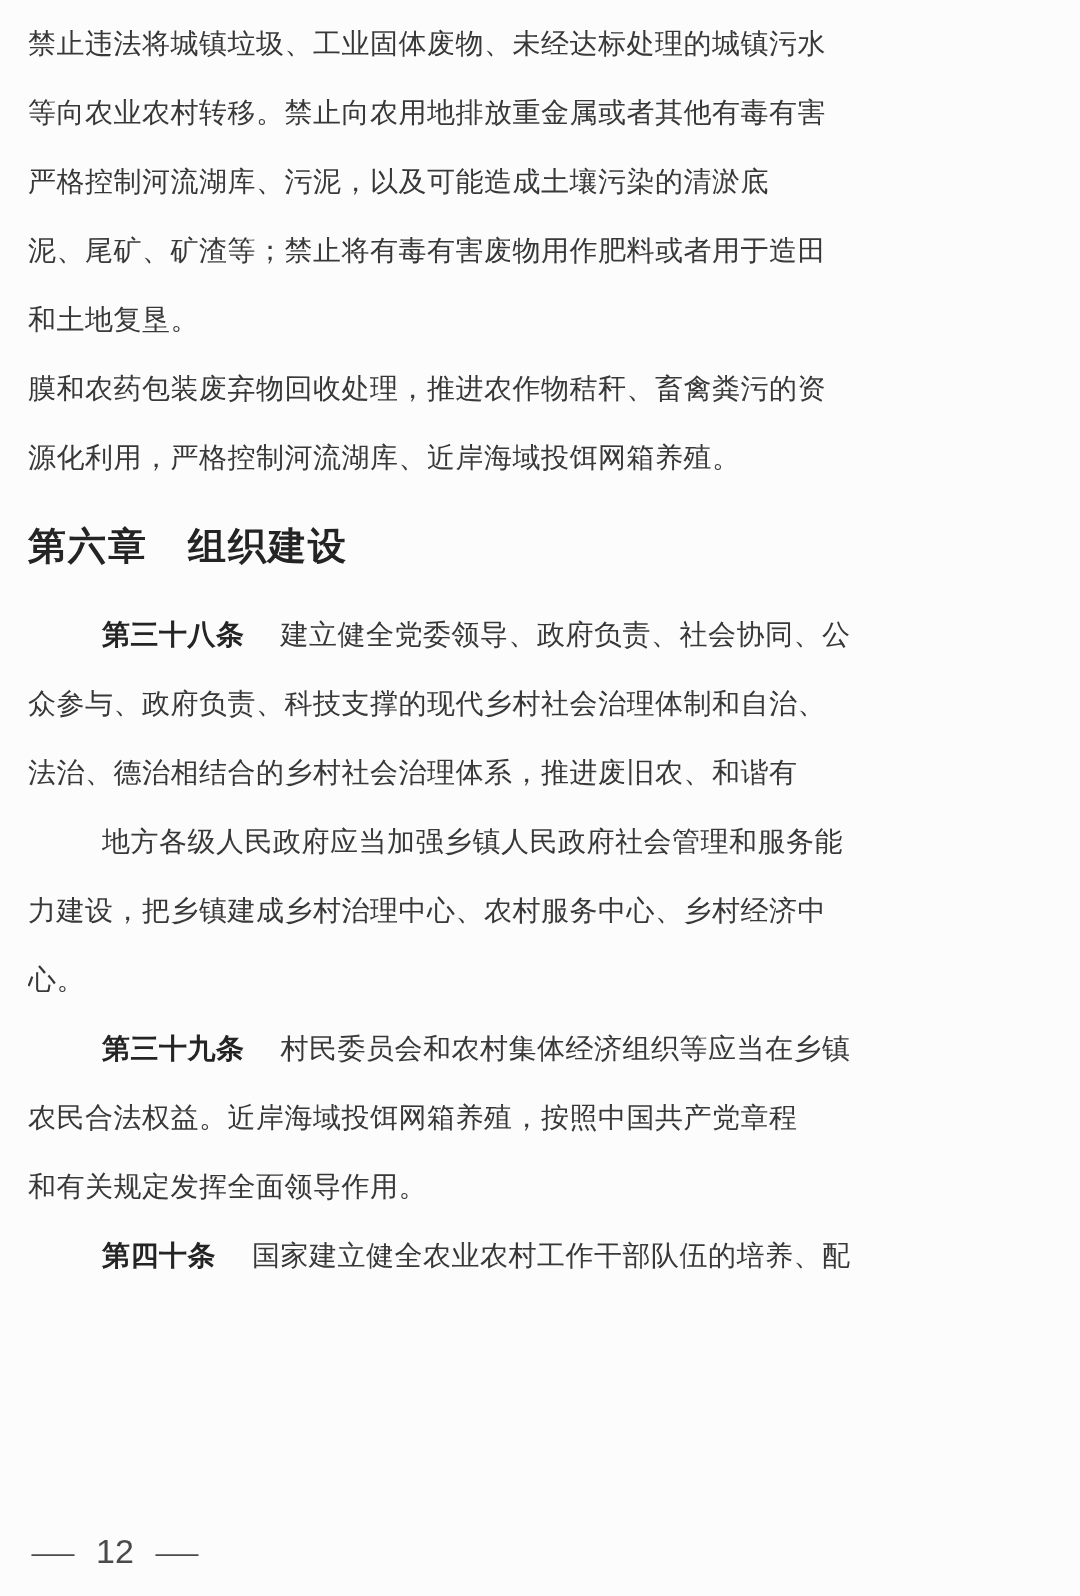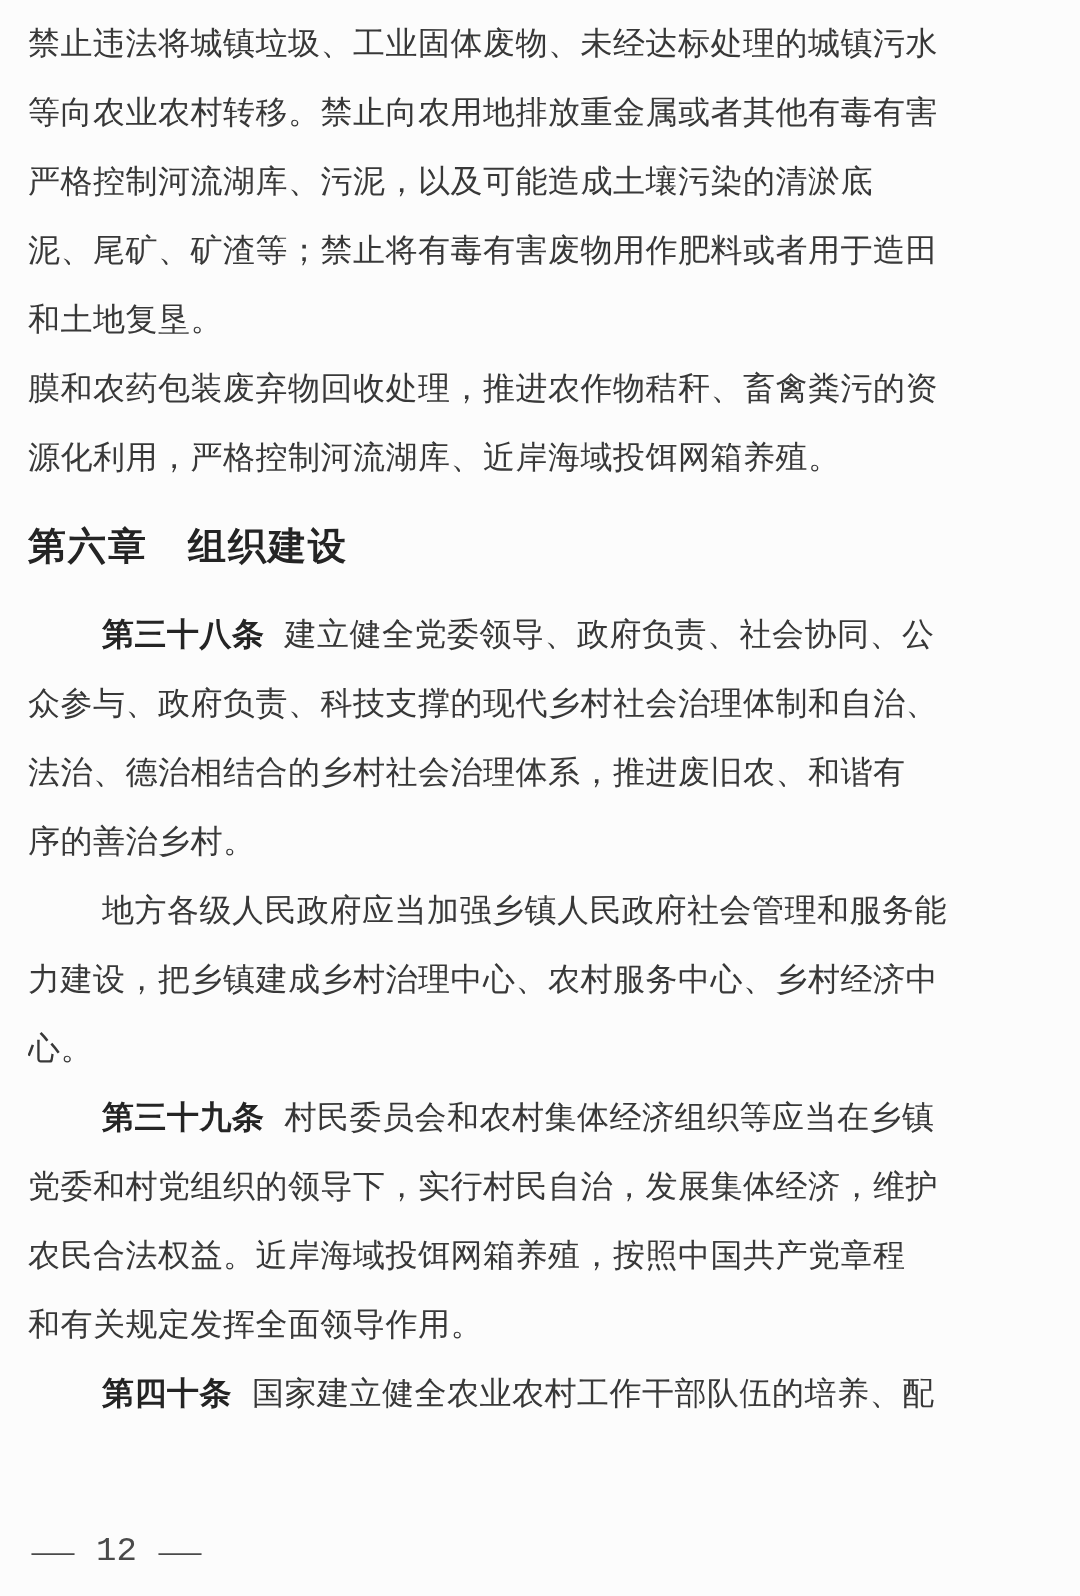--- a/index.html
+++ b/index.html
@@ -22,34 +22,34 @@
   .content {
     position: absolute;
     top: 9px;
     left: 28px;
     right: 28px;
     color: #383838;
   }
   .line {
     height: 69px;
     line-height: 69px;
-    font-size: 32px;
+    font-size: 28px;
     letter-spacing: 0.5px;
     white-space: nowrap;
     overflow: hidden;
   }
   .indent {
     display: inline-block;
     width: 74px;
     height: 1px;
   }
   .article-label {
     font-weight: bold;
     color: #242424;
-    margin-right: 20px;
+    margin-right: 36px;
   }
   .chapter-heading {
     height: 108px;
     line-height: 108px;
     font-weight: bold;
     font-size: 38px;
     letter-spacing: 2px;
     color: #242424;
     white-space: nowrap;
   }
@@ -62,45 +62,43 @@
     column-gap: 26px;
     font-size: 34px;
     color: #4a4a4a;
     letter-spacing: 0;
   }
   .footer .dash {
     display: inline-block;
     transform: scaleX(1.25);
   }
   .footer .num {
-    font-family: Liberation Mono, monospace;
+    font-family: Liberation Sans, sans-serif;
   }
 </style>
 </head>
 <body style="background: rgb(252, 252, 252);">
 
 <div class="page">
   <div class="content" id="doc-content" style="color: rgb(56, 56, 56);">
       <div class="line">禁止违法将城镇垃圾、工业固体废物、未经达标处理的城镇污水</div>
       <div class="line">等向农业农村转移。禁止向农用地排放重金属或者其他有毒有害</div>
       <div class="line">严格控制河流湖库、污泥，以及可能造成土壤污染的清淤底</div>
       <div class="line">泥、尾矿、矿渣等；禁止将有毒有害废物用作肥料或者用于造田</div>
       <div class="line">和土地复垦。</div>
       <div class="line">膜和农药包装废弃物回收处理，推进农作物秸秆、畜禽粪污的资</div>
       <div class="line">源化利用，严格控制河流湖库、近岸海域投饵网箱养殖。</div>
       <div class="chapter-heading">第六章　组织建设</div>
       <div class="line"><span class="indent"></span><span class="article-label">第三十八条</span>建立健全党委领导、政府负责、社会协同、公</div>
       <div class="line">众参与、政府负责、科技支撑的现代乡村社会治理体制和自治、</div>
       <div class="line">法治、德治相结合的乡村社会治理体系，推进废旧农、和谐有</div>
-      <div class="line">序的善治乡村。</div>
       <div class="line"><span class="indent"></span>地方各级人民政府应当加强乡镇人民政府社会管理和服务能</div>
       <div class="line">力建设，把乡镇建成乡村治理中心、农村服务中心、乡村经济中</div>
       <div class="line">心。</div>
       <div class="line"><span class="indent"></span><span class="article-label">第三十九条</span>村民委员会和农村集体经济组织等应当在乡镇</div>
-      <div class="line">党委和村党组织的领导下，实行村民自治，发展集体经济，维护</div>
       <div class="line">农民合法权益。近岸海域投饵网箱养殖，按照中国共产党章程</div>
       <div class="line">和有关规定发挥全面领导作用。</div>
       <div class="line"><span class="indent"></span><span class="article-label">第四十条</span>国家建立健全农业农村工作干部队伍的培养、配</div>
     </div>
   <div class="footer">
     <span class="dash">—</span>
     <span class="num">12</span>
     <span class="dash">—</span>
   </div>
 </div>

